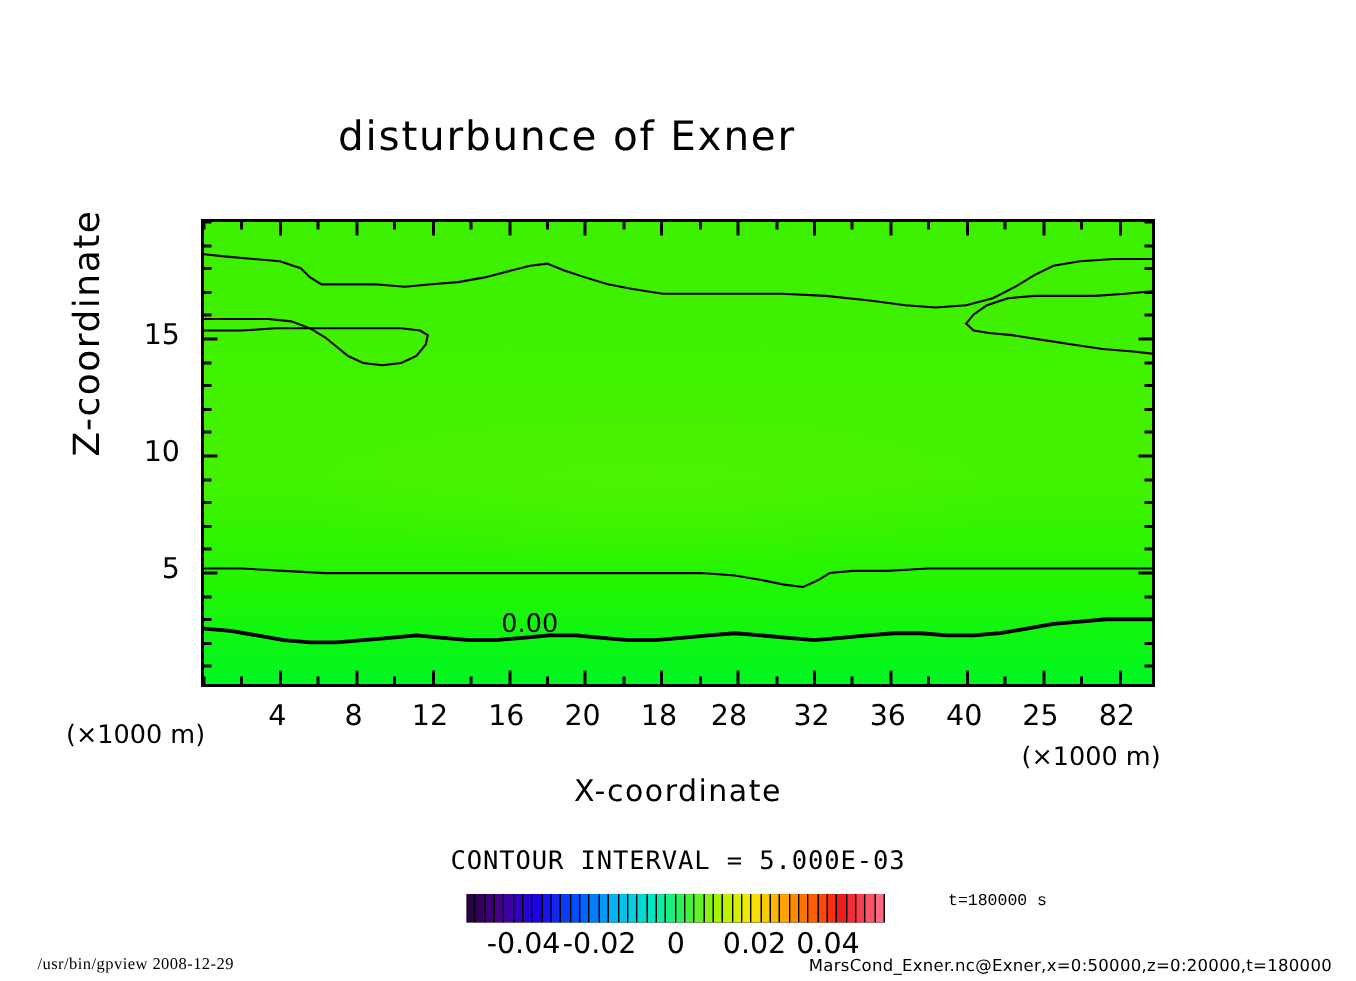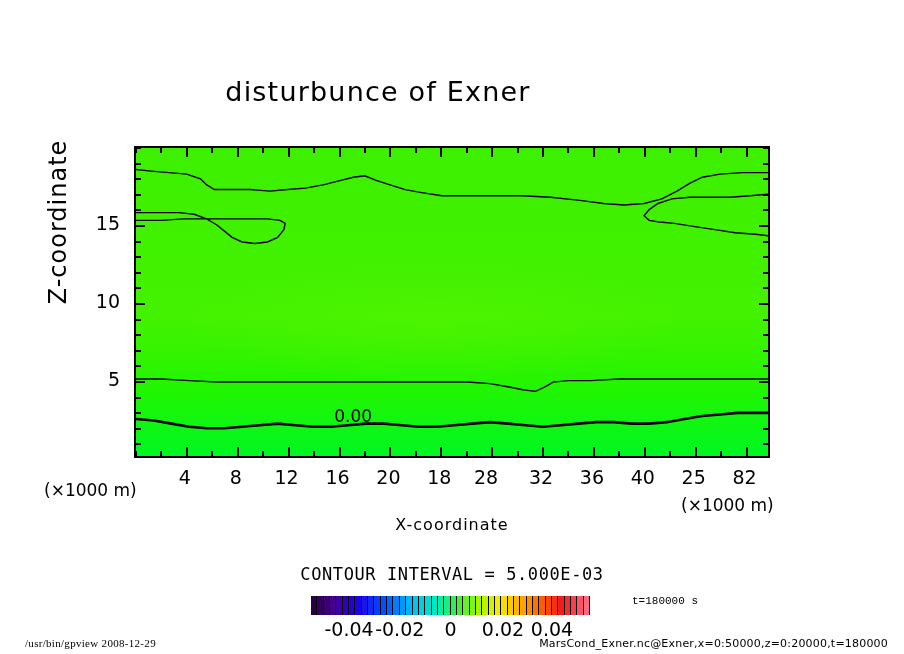--- a/index.html
+++ b/index.html
@@ -89,21 +89,21 @@
     font-size: 19px;
     text-align: right;
     width: 60px;
     white-space: nowrap;
   }
 
   
   #x-axis-title {
     left: 0; top: 515px; width: 904px;
     text-align: center;
-    font-size: 16px;
+    font-size: 20px;
     letter-spacing: 1px;
     white-space: nowrap;
   }
   #y-axis-title {
     left: -42px; top: 208px;
     width: 200px;
     text-align: center;
     font-size: 24px;
     letter-spacing: 1px;
     transform: rotate(-90deg);

